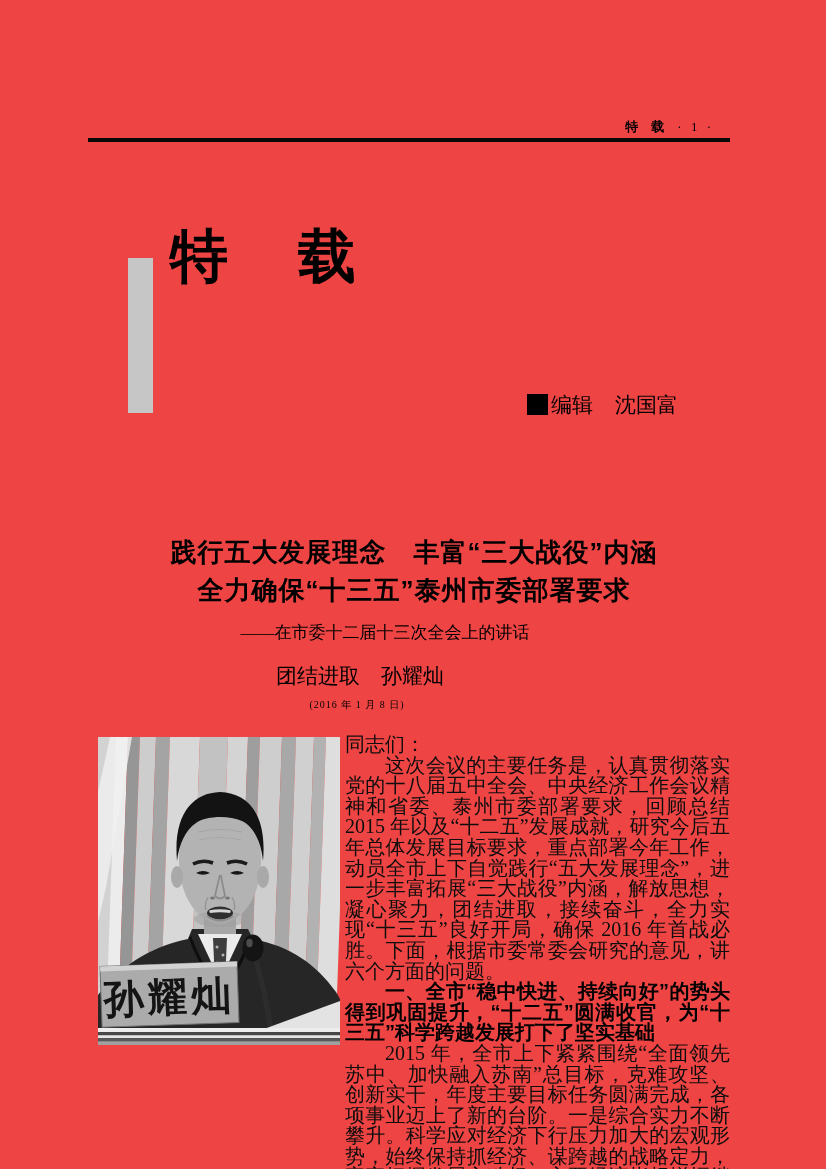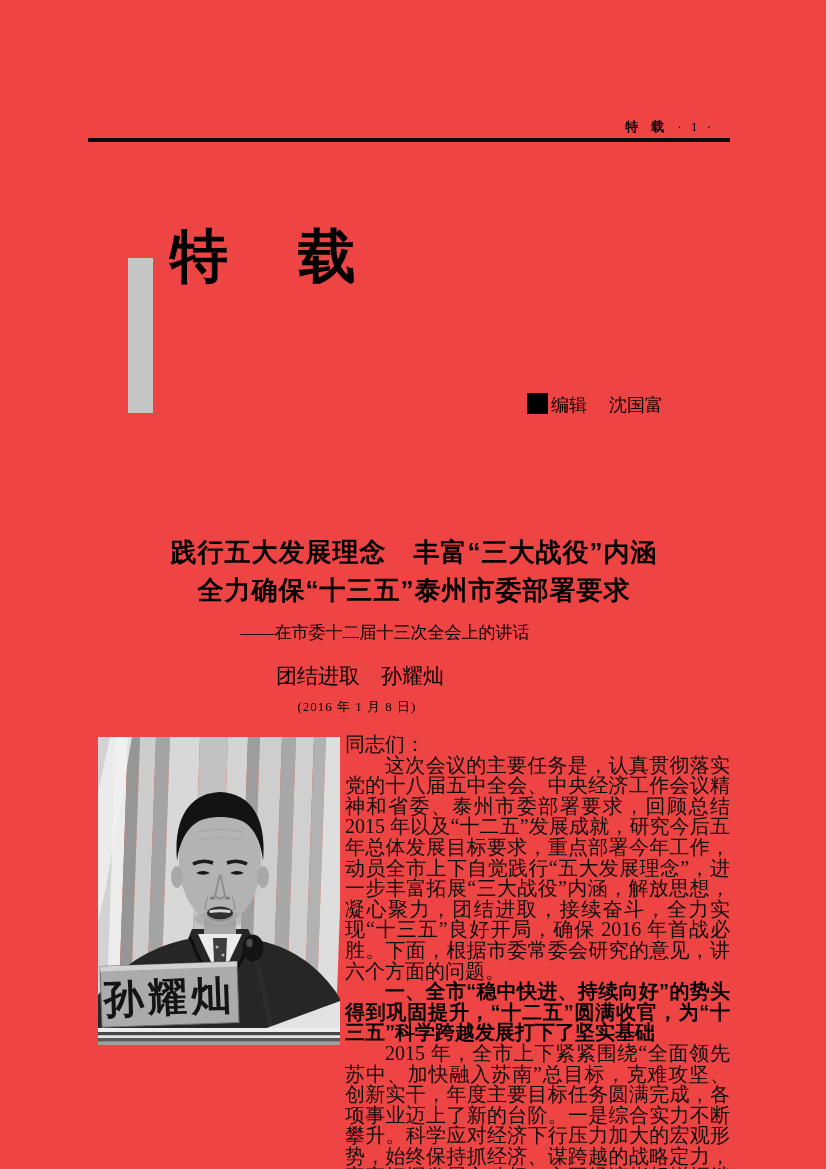--- a/index.html
+++ b/index.html
@@ -18,34 +18,34 @@
   .rh-page { margin-left:13px; letter-spacing:3px; }
   .head-rule { position:absolute; top:138px; left:88px; width:642px; height:4px; background:#0a0a0a; }
 
   
   .masthead-bar { position:absolute; left:128px; top:258px; width:25px; height:155px; background:#c6c6c6; }
   .masthead-title {
     position:absolute; left:170px; top:224px; margin:0;
     font-size:58px; line-height:66px; font-weight:bold; letter-spacing:6px;
     font-family:"Liberation Serif","DejaVu Serif",serif; white-space:nowrap;
   }
-  .editor-line { position:absolute; left:527px; top:393px; font-size:18px; line-height:24px; white-space:nowrap; }
+  .editor-line { position:absolute; left:527px; top:393px; font-size:21px; line-height:24px; white-space:nowrap; }
   .editor-square { display:inline-block; width:21px; height:21px; background:#000; vertical-align:-3px; margin-right:3px; }
   .editor-name { margin-left:22px; }
 
   
   .article-title {
     position:absolute; left:97px; top:533px; width:634px; text-align:center;
     font-family:"Liberation Sans","DejaVu Sans",sans-serif;
     font-weight:bold; font-size:26px; line-height:38px; letter-spacing:1px;
   }
   .article-subtitle { position:absolute; left:97px; top:621px; width:576px; text-align:center; font-size:17px; line-height:24px;font-family:Liberation Serif, serif; }
   .article-author { position:absolute; left:97px; top:661px; width:526px; text-align:center; font-size:21px; line-height:30px; white-space:nowrap; }
   .article-author .author-name { margin-left:21px; }
-  .article-date { position:absolute; left:97px; top:698px; width:520px; text-align:center; font-size:13px; letter-spacing:1px; }
+  .article-date { position:absolute; left:97px; top:698px; width:520px; text-align:center; font-size:10px; letter-spacing:1px; }
 
   
   .photo { position:absolute; left:98px; top:737px; width:242px; height:308px; margin:0; }
   .photo svg { display:block; width:100%; height:100%; }
 
   
   .body-col {
     position:absolute; left:345px; top:734px; width:385px;
     font-size:20px; line-height:20.6px; text-align:justify; color:#0d0d0d;
   }

